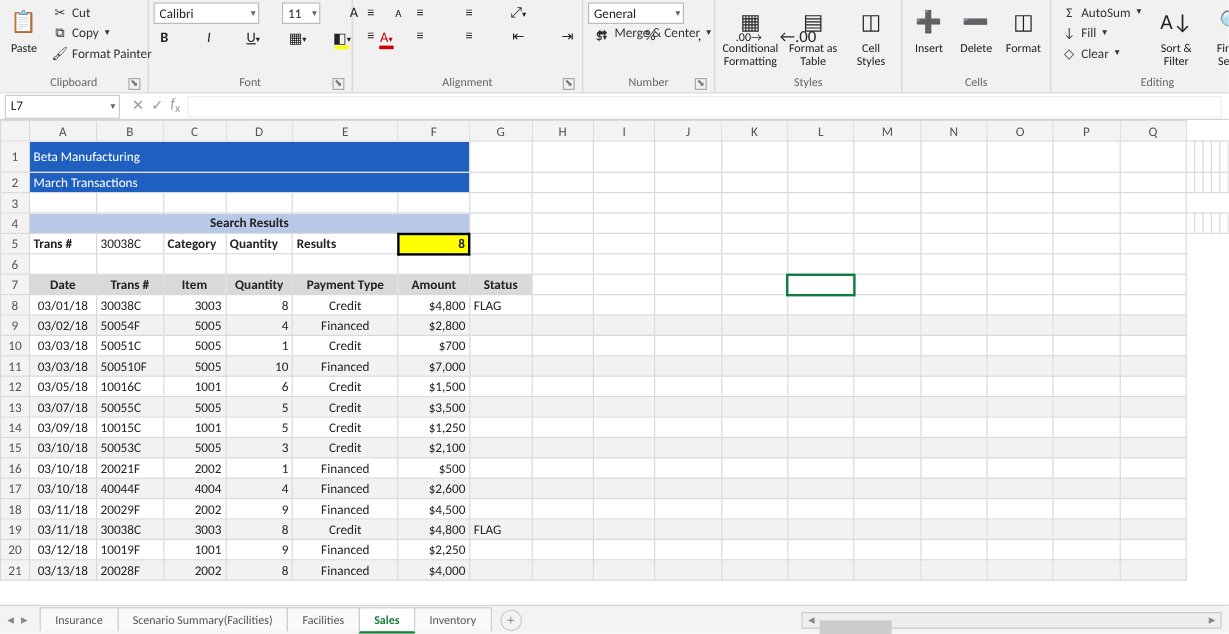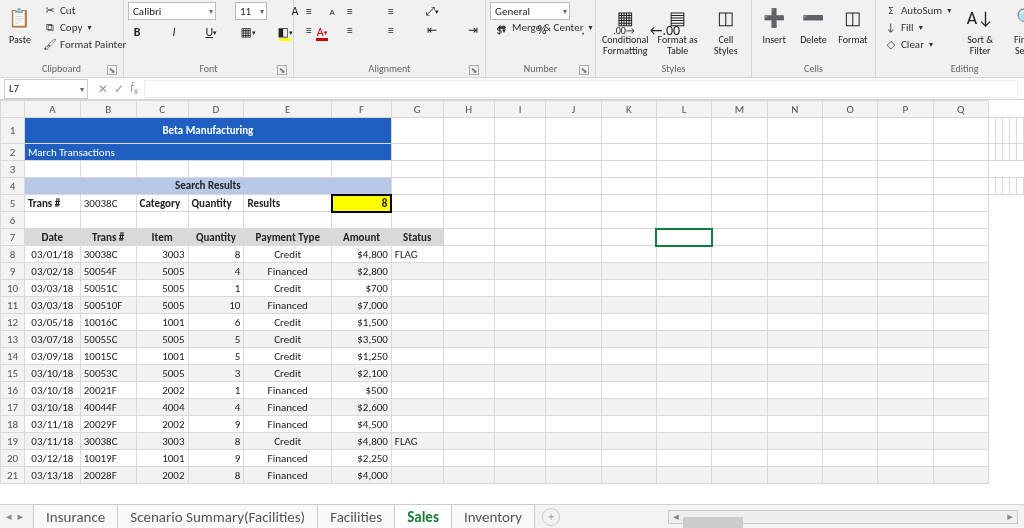--- a/index.html
+++ b/index.html
@@ -18,51 +18,51 @@
 .bigbtn { display:flex; flex-direction:column; align-items:center; justify-content:flex-start; width:44px; padding:2px 2px; cursor:default; }
 .bigbtn .bigico { width:28px; height:28px; display:flex; align-items:center; justify-content:center; font-size:18px; }
 .bigbtn .biglabel { font-size:10px; text-align:center; line-height:11px; margin-top:2px; }
 .combo { height:18px; border:1px solid #bbb; background:#fff; font-size:11px; padding:0 14px 0 4px; display:flex; align-items:center; position:relative; }
 .combo .dd { position:absolute; right:2px; font-size:8px; color:#666; }
 .small-toggle { width:18px; height:18px; border:1px solid transparent; display:inline-flex; align-items:center; justify-content:center; font-size:12px; }
 .abtn { width:22px; height:18px; display:inline-flex; align-items:center; justify-content:center; font-size:12px; border:1px solid transparent; }
 
 
 .fbar { display:flex; align-items:center; height:22px; border-bottom:1px solid #d4d4d4; background:#fff; }
-.namebox { width:84px; height:20px; border:1px solid #ccc; margin:0 4px; display:flex; align-items:center; padding:0 4px; font-size:11px; position:relative; }
+.namebox { width:96px; height:20px; border:1px solid #ccc; margin:0 4px; display:flex; align-items:center; padding:0 4px; font-size:11px; position:relative; }
 .namebox .dd { position:absolute; right:3px; font-size:8px; color:#666; }
 .fx-area { display:flex; align-items:center; gap:6px; padding:0 6px; flex:1; }
 .fx-btn { color:#999; font-size:12px; }
 .fx-input { flex:1; height:18px; border:1px solid #eee; padding:0 4px; font-size:11px; }
 
 
 .grid-wrap { position:relative; height:404px; overflow:hidden; }
 table.sheet { border-collapse:collapse; table-layout:fixed; }
 table.sheet th, table.sheet td { border:1px solid #d9d9d9; font-size:11px; height:17px; padding:0 3px; overflow:hidden; white-space:nowrap; vertical-align:middle; }
 th.colhdr { background:#f3f3f3; font-weight:normal; color:#555; text-align:center; position:relative; }
 th.rowhdr { background:#f3f3f3; font-weight:normal; color:#555; text-align:center; width:24px; }
 th.selall { background:#f3f3f3; width:24px; }
-.banner1 { background:#1f5fbf; color:#fff; font-size:20px; font-weight:700; text-align:center; }
+.banner1 { background:#1f5fbf; color:#fff; font-size:20px; font-weight:400; }
 .banner2 { background:#1f5fbf; color:#fff; font-size:15px; text-align:left; }
 .searchhdr { background:#b7c9e6; font-weight:600; text-align:center; }
 .search-label { font-weight:600; }
 .search-result { background:#ffff00; text-align:right; font-weight:600; border:2px solid #000 !important; }
 .tbl-hdr { background:#d9d9d9; font-weight:700; text-align:center; }
 .amt { text-align:right; }
 .qty { text-align:right; }
 .ctr { text-align:center; }
 .sel-cell { outline:2px solid #107c41; outline-offset:-1px; position:relative; }
 .even td { background:#fff; }
 .odd td { background:#f2f2f2; }
 .sr-box td { border-top:1px solid #000; border-bottom:1px solid #000; }
 
 
 .tabstrip { position:absolute; bottom:0; left:0; right:0; height:24px; background:#f3f3f3; border-top:1px solid #d4d4d4; display:flex; align-items:center; padding:0 6px; gap:0; }
 .tab-nav { display:flex; gap:6px; color:#888; margin-right:10px; }
-.sheet-tab { padding:3px 12px; border:1px solid #ccc; border-bottom:none; background:#f9f9f9; font-size:15px; color:#555; margin-right:-1px; cursor:default; }
+.sheet-tab { padding:3px 12px; border:1px solid #ccc; border-bottom:none; background:#f9f9f9; font-size:10px; color:#555; margin-right:-1px; cursor:default; }
 .sheet-tab.active { background:#fff; color:#1a7f37; font-weight:600; border-bottom:2px solid #1a7f37; }
 .new-sheet { margin-left:8px; width:18px; height:18px; border:1px solid #ccc; border-radius:50%; display:flex; align-items:center; justify-content:center; color:#888; }
 .hscroll { margin-left:auto; width:350px; height:14px; background:#eee; border:1px solid #ccc; display:flex; align-items:center; }
 .hscroll .arrow { width:14px; text-align:center; color:#888; }
 .hscroll .track { flex:1; position:relative; }
 .hscroll .thumb { position:absolute; left:0; width:60px; height:12px; background:#ccc; }
 </style>
 </head>
 <body>
 

